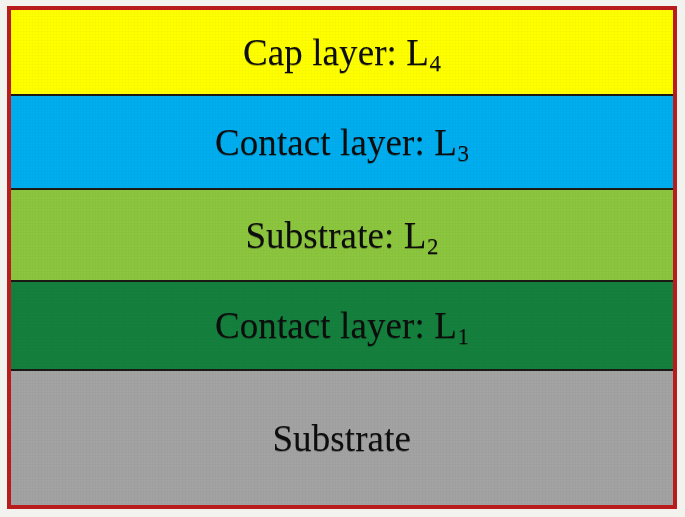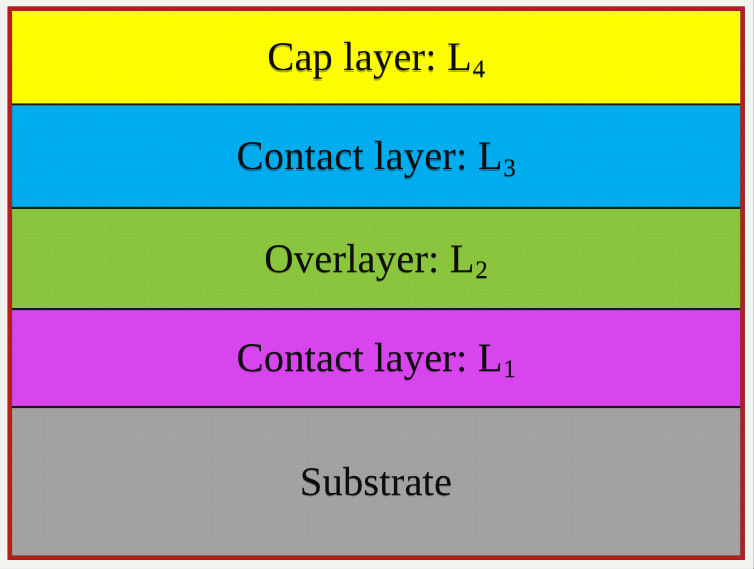--- a/index.html
+++ b/index.html
@@ -99,24 +99,24 @@
 
     <div class="layer layer-cap" style="background: rgb(255, 255, 0);">
       <span class="layer-label"><span>Cap layer: L</span><sub>4</sub></span>
     </div>
 
     <div class="layer layer-barrier" style="background: rgb(0, 174, 239);">
       <span class="layer-label"><span>Contact layer: L</span><sub>3</sub></span>
     </div>
 
     <div class="layer layer-overlayer" style="background: rgb(140, 198, 62);">
-      <span class="layer-label"><span>Overlayer: L</span><sub>2</sub></span>
+      <span class="layer-label"><span>Substrate: L</span><sub>2</sub></span>
     </div>
 
-    <div class="layer layer-contact" style="background: #d946ef;">
+    <div class="layer layer-contact" style="background: #15803d;">
       <span class="layer-label"><span>Contact layer: L</span><sub>1</sub></span>
     </div>
 
     <div class="layer layer-substrate" style="background: #a3a3a3;">
       <span class="layer-label"><span>Substrate</span><sub></sub></span>
     </div>
 
   </div>
 </div>
 

